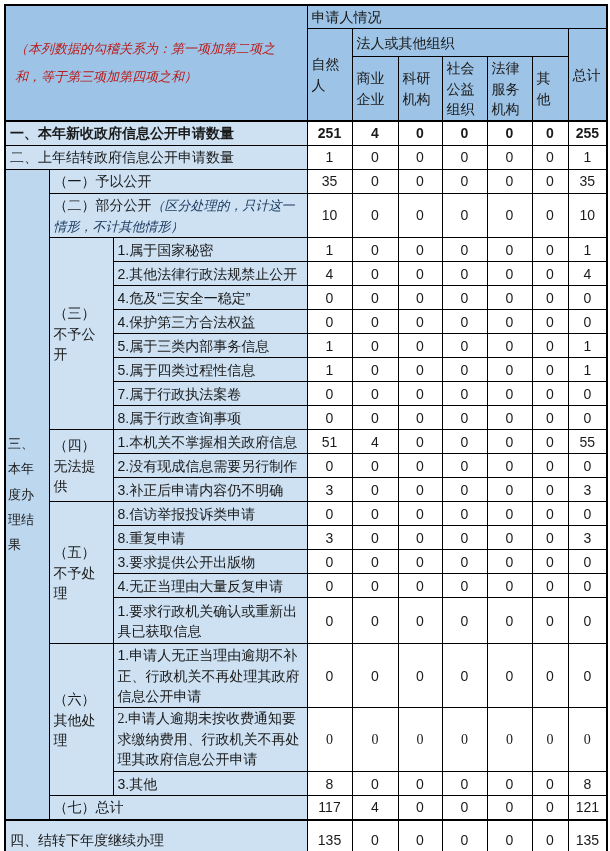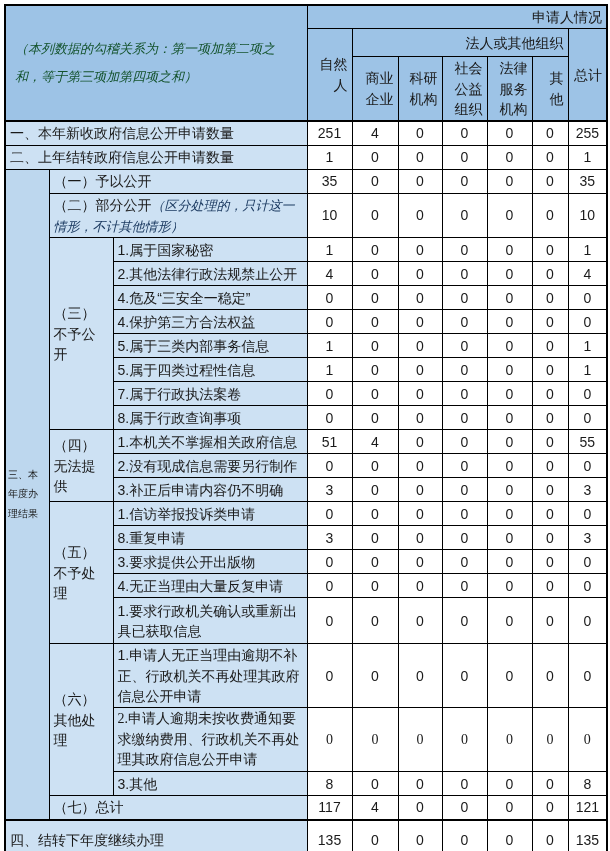--- a/index.html
+++ b/index.html
@@ -21,31 +21,31 @@
     overflow:hidden; word-break:break-all;
   }
   tr { height:24px; }
   tr.h1 { height:23px; }
   tr.h2 { height:28px; }
   tr.h3 { height:57px; }
   tr.t40 { height:40px;margin-left:16px; }
   tr.t46 { height:46px; }
   tr.t60 { height:60px; }
   tr.t62 { height:62px;font-family:Liberation Serif, serif; }
-  tr.after-header td { border-top-width:2px; }
+  tr.after-header td { border-top-width:2px;font-weight:bold; }
   tr.final-row td { border-top-width:2px; }
-  td.hdr { background:#9DC3E6; text-align:right; }
+  td.hdr { background:#9DC3E6; text-align:left; }
   td.note {
     background:#9DC3E6; text-align:left; vertical-align:middle;
     font-style:italic; font-size:13px; line-height:2.15; padding:4px 9px;
-    color:#14532d; font-family:"Liberation Serif","DejaVu Serif",serif;
+    color:#b91c1c; font-family:"Liberation Serif","DejaVu Serif",serif;
   }
   td.sec {
     background:#BDD7EE; text-align:left; vertical-align:middle;
-    font-size:10px; line-height:1.95; padding:1px 2px;
+    font-size:13px; line-height:1.95; padding:1px 2px;
   }
   td.lbl { background:#CDE1F3; text-align:left; }
   td.v { background:#ffffff; text-align:center; }
   span.kai-note {
     font-style:italic; color:#17365D; font-size:13px;
     font-family:"Liberation Serif","DejaVu Serif",serif;
   }
 </style>
 </head>
 <body>
@@ -236,21 +236,21 @@
     <td class="v">0</td>
     <td class="v">0</td>
     <td class="v">0</td>
     <td class="v">0</td>
     <td class="v">0</td>
     <td class="v">3</td>
   </tr>
 
   <tr>
     <td class="lbl" rowspan="5">（五）不予处理</td>
-    <td class="lbl">1.信访举报投诉类申请</td>
+    <td class="lbl">8.信访举报投诉类申请</td>
     <td class="v">0</td>
     <td class="v">0</td>
     <td class="v">0</td>
     <td class="v">0</td>
     <td class="v">0</td>
     <td class="v">0</td>
     <td class="v">0</td>
   </tr>
   <tr>
     <td class="lbl">8.重复申请</td>

